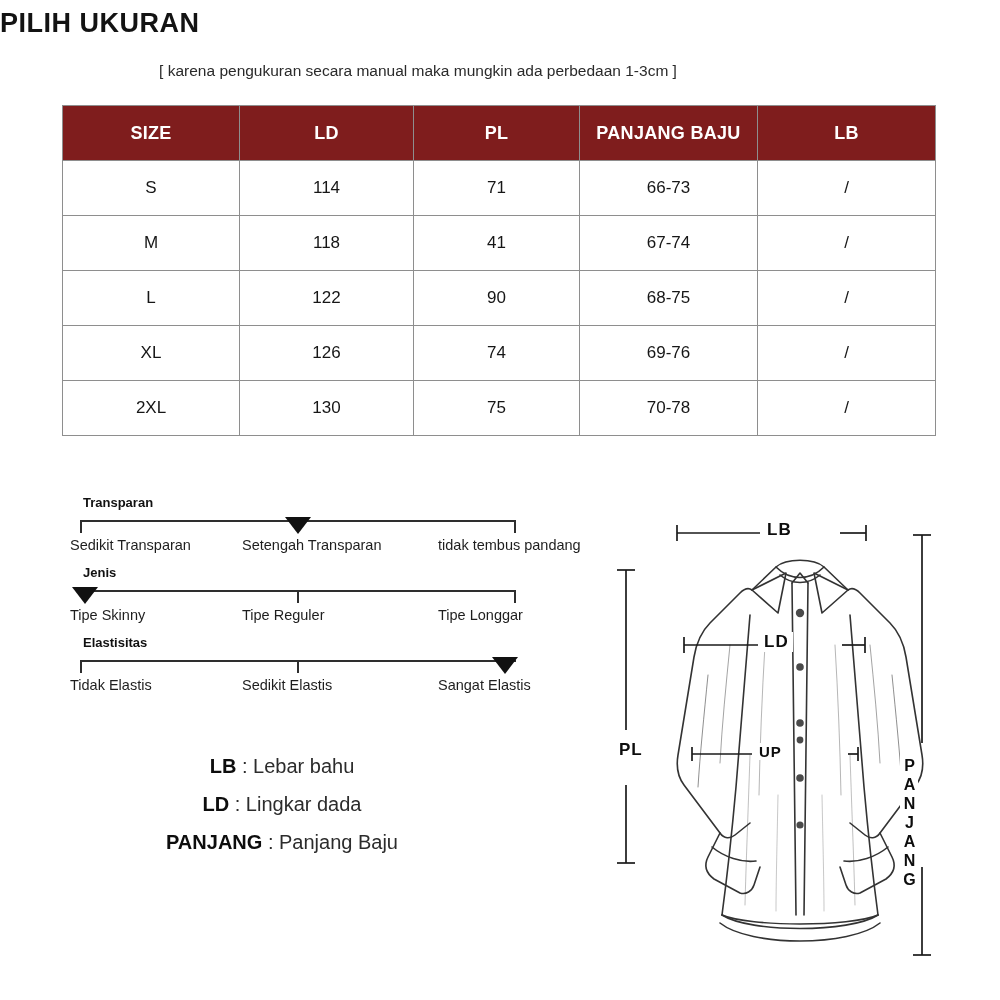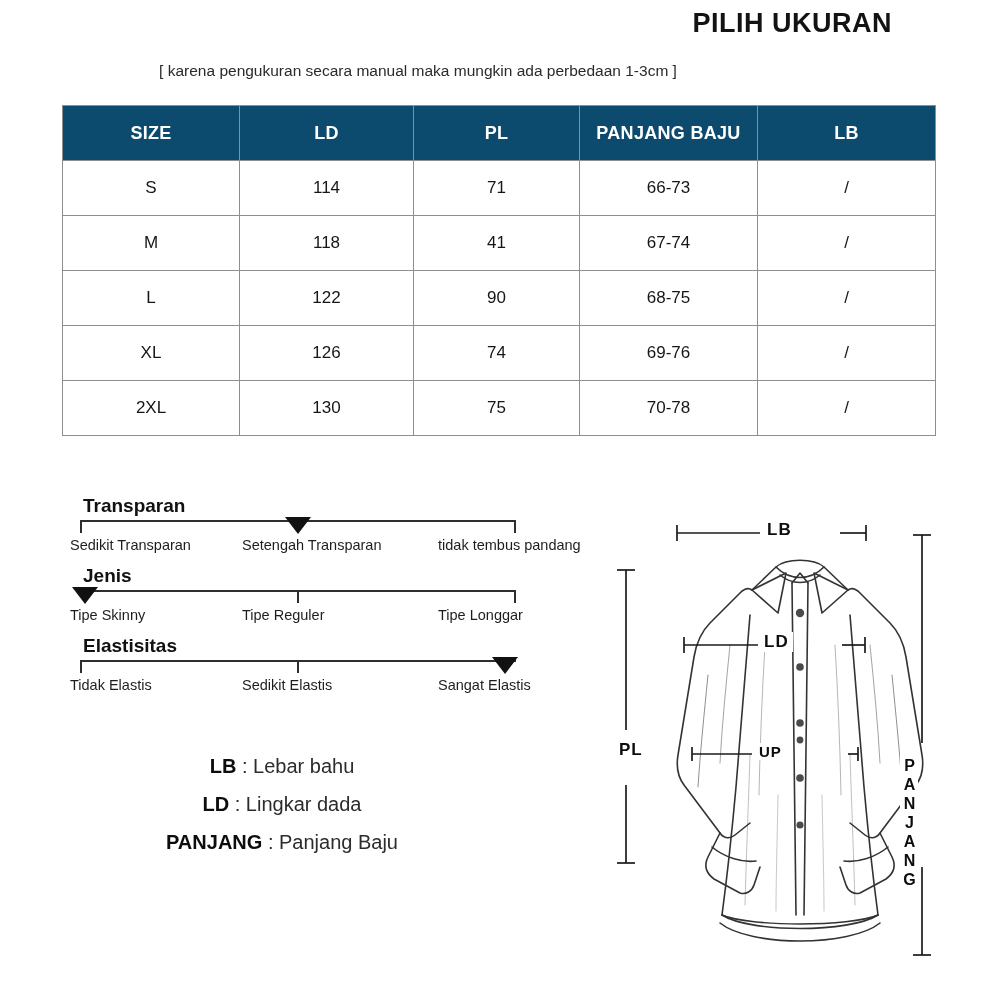--- a/index.html
+++ b/index.html
@@ -20,21 +20,21 @@
     width: 1000px;
     height: 1000px;
   }
 
   
   .title {
     position: absolute;
     top: 8px;
     left: 0;
     width: 892px;
-    text-align: right;
+    text-align: left;
     font-size: 27px;
     font-weight: bold;
     letter-spacing: 0.5px;
     color: #131313;
   }
   .subtitle {
     position: absolute;
     top: 62px;
     left: 0;
     width: 836px;
@@ -53,21 +53,21 @@
     table-layout: fixed;
   }
   .size-table th,
   .size-table td {
     border: 1px solid #8e8e8e;
     text-align: center;
     font-size: 17px;
     color: #161616;
   }
   .size-table th {
-    background: #0c4a6e;
+    background: #7f1d1d;
     color: #ffffff;
     font-weight: bold;
     height: 52px;
     font-size: 18px;
     letter-spacing: 0.3px;
   }
   .size-table td {
     height: 52px;
     background: #ffffff;
   }
@@ -87,21 +87,21 @@
   }
   .scale-block { position: absolute; left: 0; width: 600px; }
   .scale-block.b0 { top: 0px; }
   .scale-block.b1 { top: 70px; }
   .scale-block.b2 { top: 140px; }
 
   .scale-title {
     position: absolute;
     left: 83px;
     top: 0px;
-    font-size: 19px;
+    font-size: 13px;
     font-weight: bold;
     color: #111111;
   }
   .track {
     position: absolute;
     left: 80px;
     top: 25px;
     width: 436px;
     height: 14px;
   }

